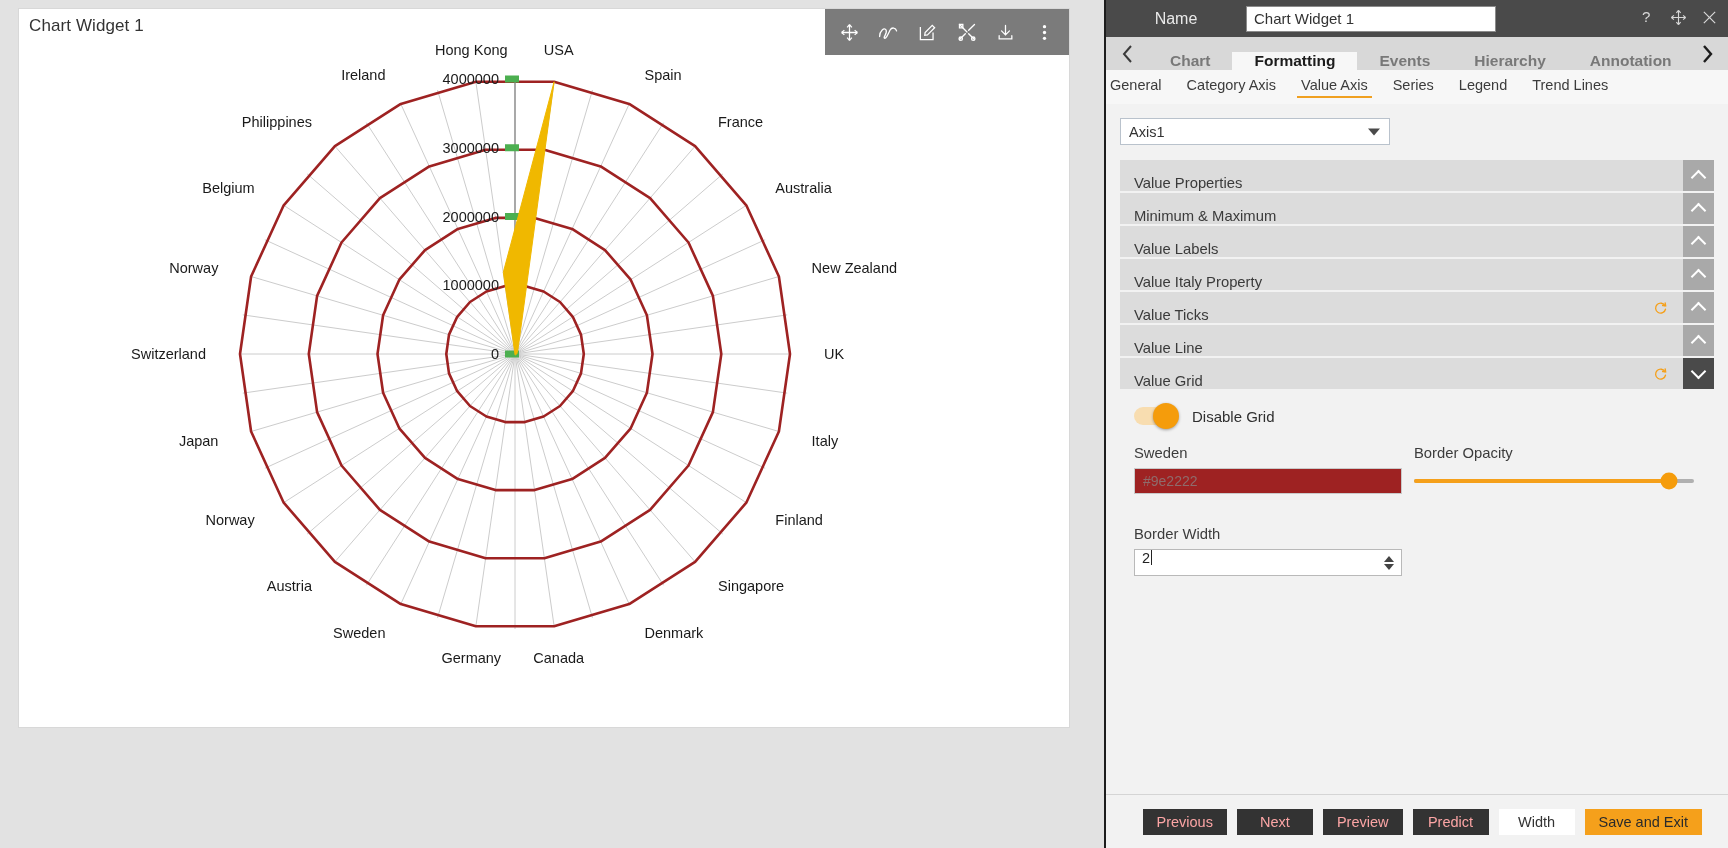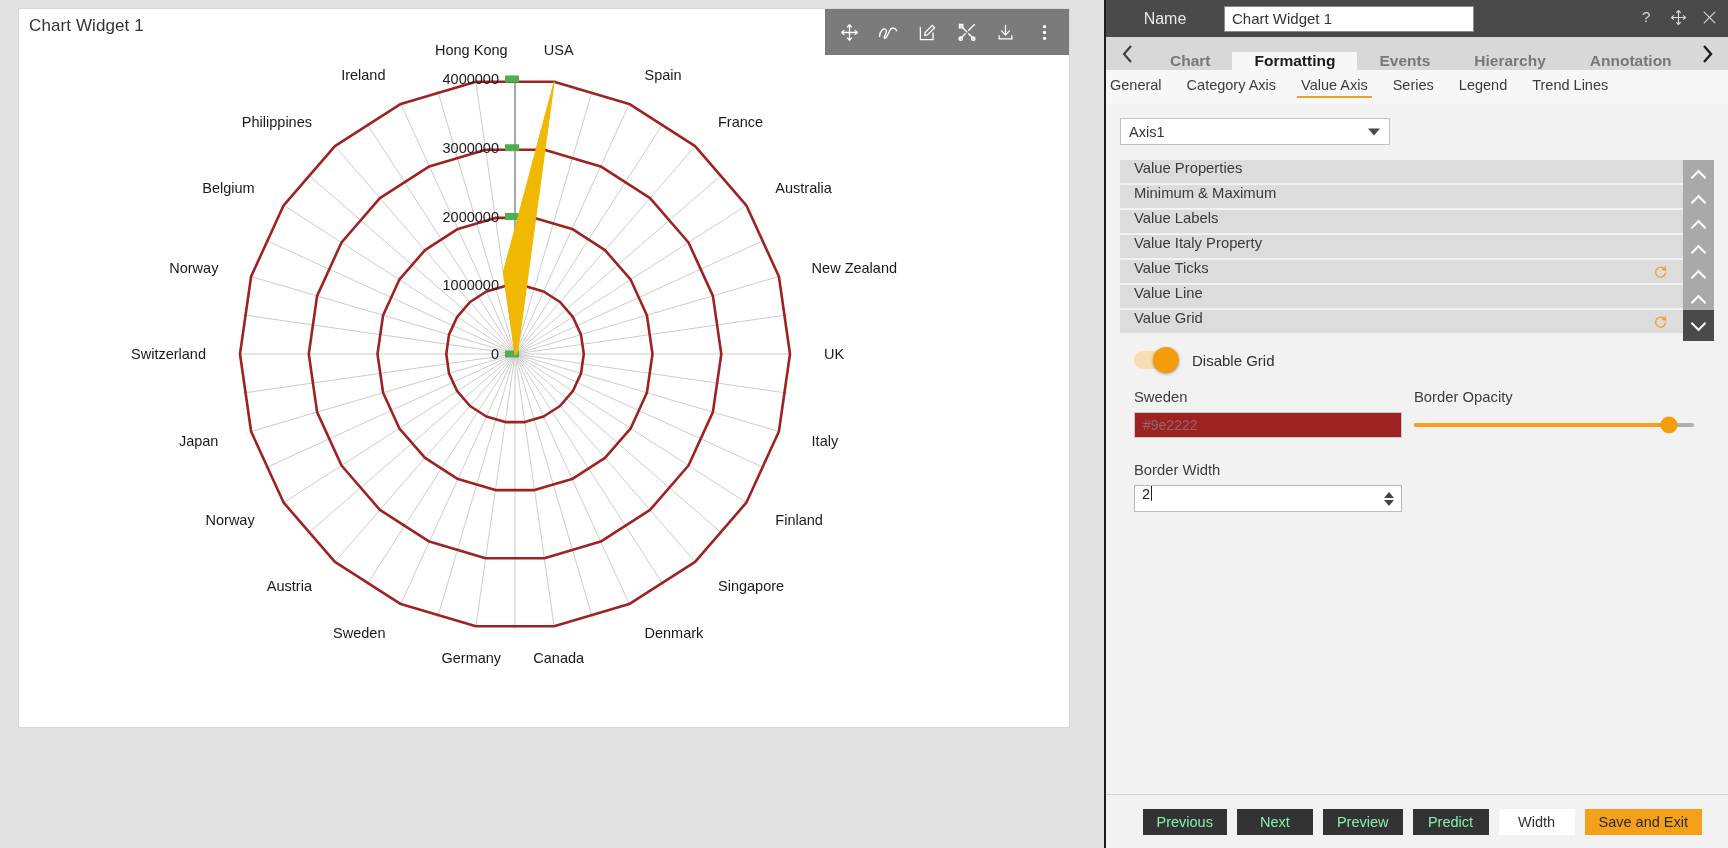--- a/index.html
+++ b/index.html
@@ -66,21 +66,21 @@
   #panel-titlebar {
     height: 37px;
     background: #4a4a4a;
     display: flex; align-items: center;
     padding: 0 8px 0 0;
     flex: 0 0 37px;
     position: relative;
   }
   #panel-name-label {
     color: #e9e9e9; font-size: 16px;
-    width: 118px; text-align: center;
+    width: 140px; text-align: center;
   }
   #panel-name-input {
     width: 250px; height: 26px;
     border: 1px solid #8b8b8b;
     background: #fff;
     font-size: 15px; color: #333;
     padding: 0 7px;
     font-family: "Liberation Sans", sans-serif;
     outline: none;
   }
@@ -156,23 +156,23 @@
     transform: translateY(-50%);
     width: 0; height: 0;
     border-left: 6px solid transparent;
     border-right: 6px solid transparent;
     border-top: 7px solid #4a4a4a;
   }
 
   #accordion { margin-top: 15px; }
   .acc-item { margin-bottom: 2px; }
   .acc-head {
-    height: 23px;
+    height: 31px;
     background: #dcdcdc;
-    display: flex; align-items: flex-start;
+    display: flex; align-items: flex-end;
     position: relative;
     cursor: pointer;
   }
   .acc-head .acc-title {
     font-size: 14.8px; color: #3a3a3a;
     padding-left: 14px;
   }
   .acc-reset {
     position: absolute; right: 46px; top: 50%;
     transform: translateY(-50%);
@@ -241,21 +241,21 @@
     position: absolute; left: 0; top: 0; height: 4px;
     width: 91%; background: #f5a01b; border-radius: 2px;
   }
   .slider-thumb {
     position: absolute; left: 91%; top: 50%;
     transform: translate(-50%,-50%);
     width: 17px; height: 17px; border-radius: 50%;
     background: #f59c0b; cursor: pointer;
   }
 
-  .spin-wrap { margin-top: 24px; }
+  .spin-wrap { margin-top: 32px; }
   #border-width-input {
     width: 268px; height: 27px;
     border: 1px solid #b9b9b9;
     background: #fff;
     font-size: 14.5px; color: #222;
     padding: 0 26px 0 7px;
     position: relative;
   }
   .spin-box { position: relative; width: 268px; }
   .spin-arrows {
@@ -285,21 +285,21 @@
     padding-right: 26px;
     gap: 10px;
   }
   .btn {
     height: 26px;
     min-width: 76px;
     display: flex; align-items: center; justify-content: center;
     font-size: 14.5px;
     padding: 0 14px;
     cursor: pointer;
-    background: #333333; color: #86efac;
+    background: #333333; color: #fca5a5;
     white-space: nowrap;
   }
   .btn.ghost { background: #ffffff; color: #333333; }
   .btn.primary { background: #f5a01b; color: #2b2b2b; }
 </style>
 </head>
 <body>
 
 <div id="app">
 

